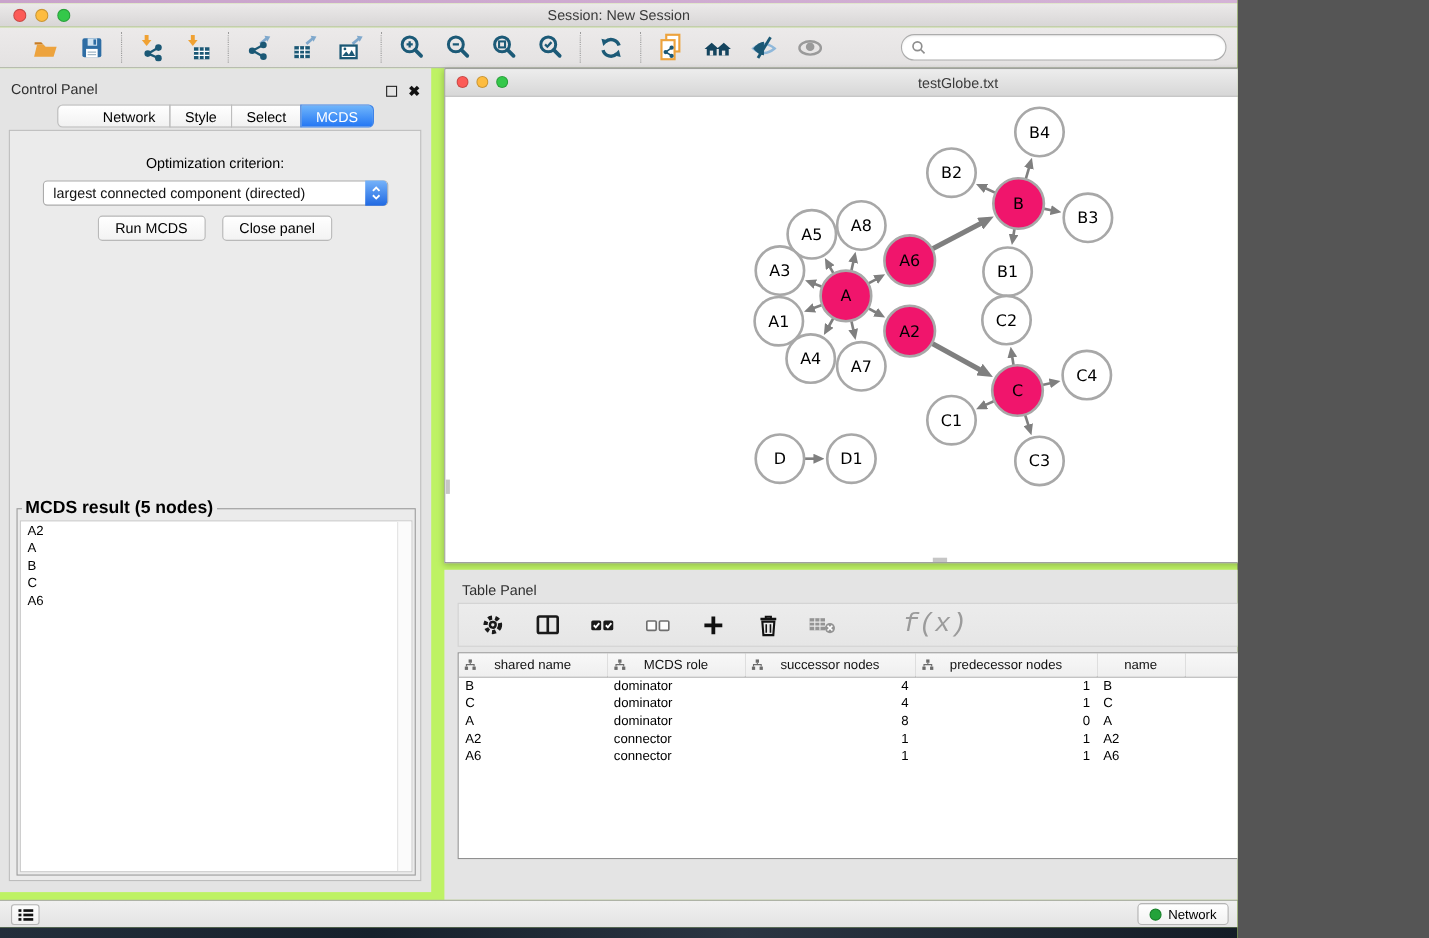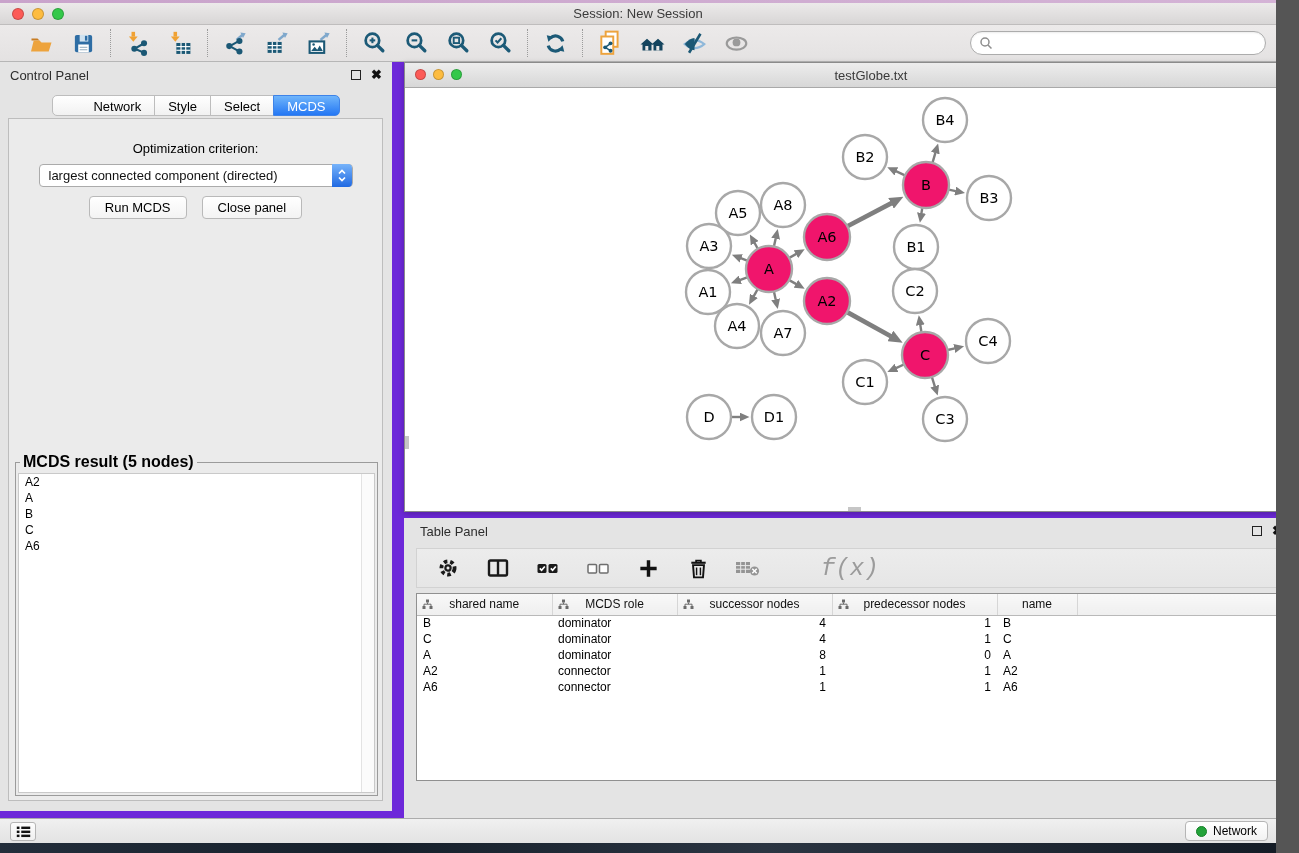--- a/index.html
+++ b/index.html
@@ -1,20 +1,20 @@
 <!DOCTYPE html>
 <html><head>
 <meta charset="utf-8">
 <style>
   * { margin:0; padding:0; box-sizing:border-box; }
   html,body { background:#555; }
   #app {
-    position:relative; width:1276px; height:853px; overflow:hidden;
+    position:relative; width:1125px; height:853px; overflow:hidden;
     font-family:"Liberation Sans", sans-serif; font-size:13px; color:#111;
-    background:#6d28d9;
+    background:#bef264;
   }
   
   .wp-top { position:absolute; left:0; top:0; width:100%; height:3px;
     background:linear-gradient(90deg,#C9A3CB,#D4B3D6); }
   .titlebar { position:absolute; left:0; top:3px; width:100%; height:22px;
     background:linear-gradient(#ECEAEA,#D8D6D6); border-bottom:1px solid #BFBDBD;
     display:flex; align-items:center; }
   .lights { position:absolute; left:12px; top:5px; display:flex; gap:8px; }
   .light { width:12px; height:12px; border-radius:50%; border:1px solid rgba(0,0,0,.2); }
   .light.red { background:#FC5B57; } .light.yellow { background:#FDBC40; } .light.green { background:#34C84A; }
@@ -26,21 +26,21 @@
   .tb-group { display:flex; align-items:center; gap:14px; padding:0 13px; }
   .tb-sep { width:1px; height:28px; border-left:1px dotted #9B9B9B; }
   .tb-btn { width:28px; height:28px; background:none; border:none; display:flex;
     align-items:center; justify-content:center; cursor:default; }
   .search-wrap { position:absolute; right:10px; top:6px; width:296px; height:24px;
     background:#fff; border:1px solid #ACACAC; border-radius:12px;
     display:flex; align-items:center; padding-left:8px; box-shadow:inset 0 1px 2px rgba(0,0,0,.08); }
   .search-wrap input { border:none; outline:none; flex:1; height:20px; font-size:13px;
     font-family:"Liberation Sans",sans-serif; background:transparent; }
   
-  .panel-header { height:26px; display:flex; align-items:center; padding:0 10px;gap:37px; }
+  .panel-header { height:26px; display:flex; align-items:flex-end; padding:0 10px;gap:37px; }
   .panel-title { font-size:13px; color:#2E2E2E; }
   .panel-ctrls { margin-left:auto; display:flex; align-items:center; gap:10px; }
   .float-btn { width:10px; height:10px; border:1.6px solid #222; background:transparent; display:inline-block; }
   .close-x { font-size:13px; font-weight:bold; color:#111; line-height:10px; }
   
   .seg { display:flex; }
   .seg-tab { padding:2px 13px; height:21px; line-height:17px; font-size:13px; background:linear-gradient(#FFFFFF,#F1F1F1);
     border:1px solid #BDBDBD; margin-left:-1px; color:#000; }
   .seg-tab:first-child { border-radius:5px 0 0 5px; margin-left:0;padding-left:40px; }
   .seg-tab:last-child { border-radius:0 5px 5px 0; }

